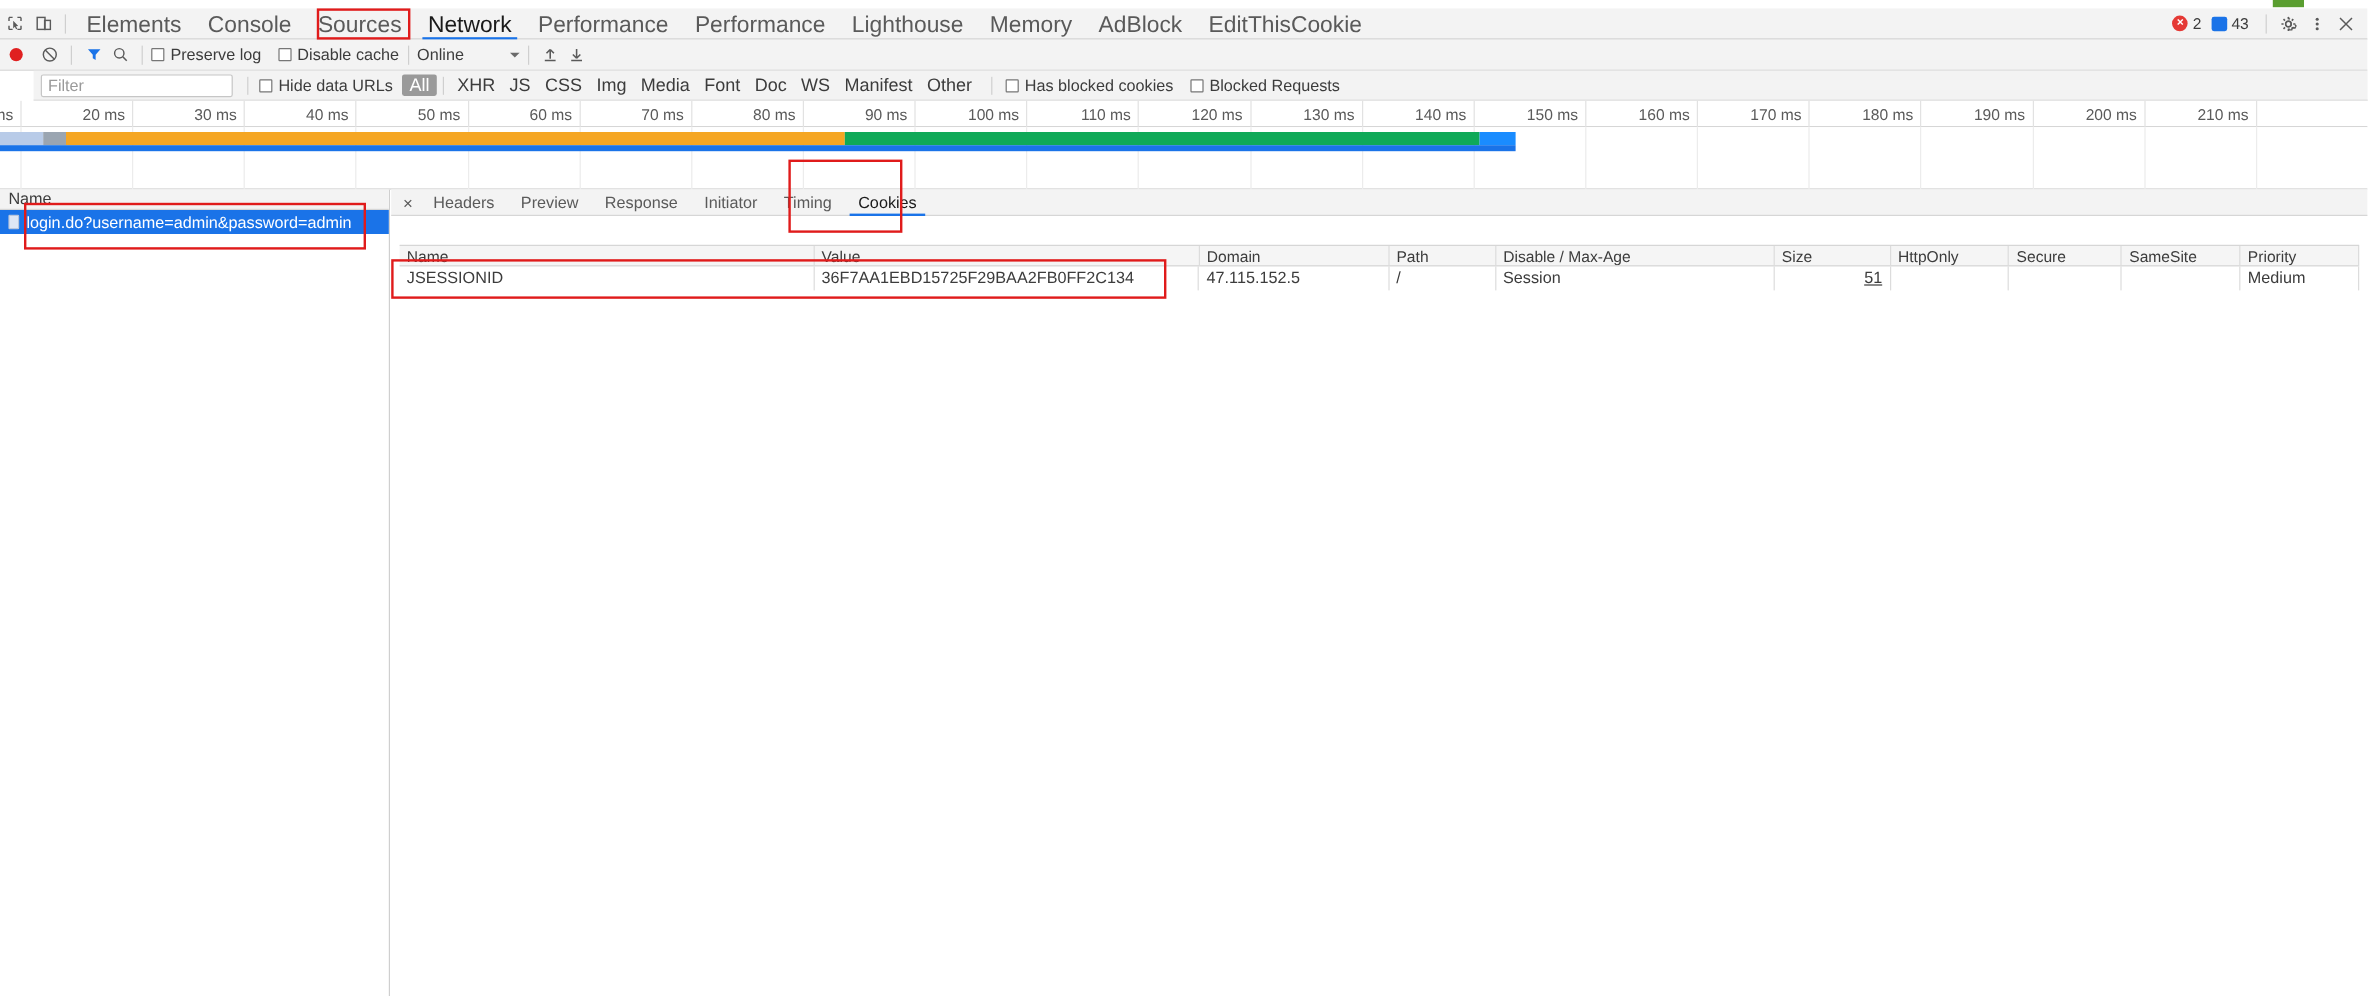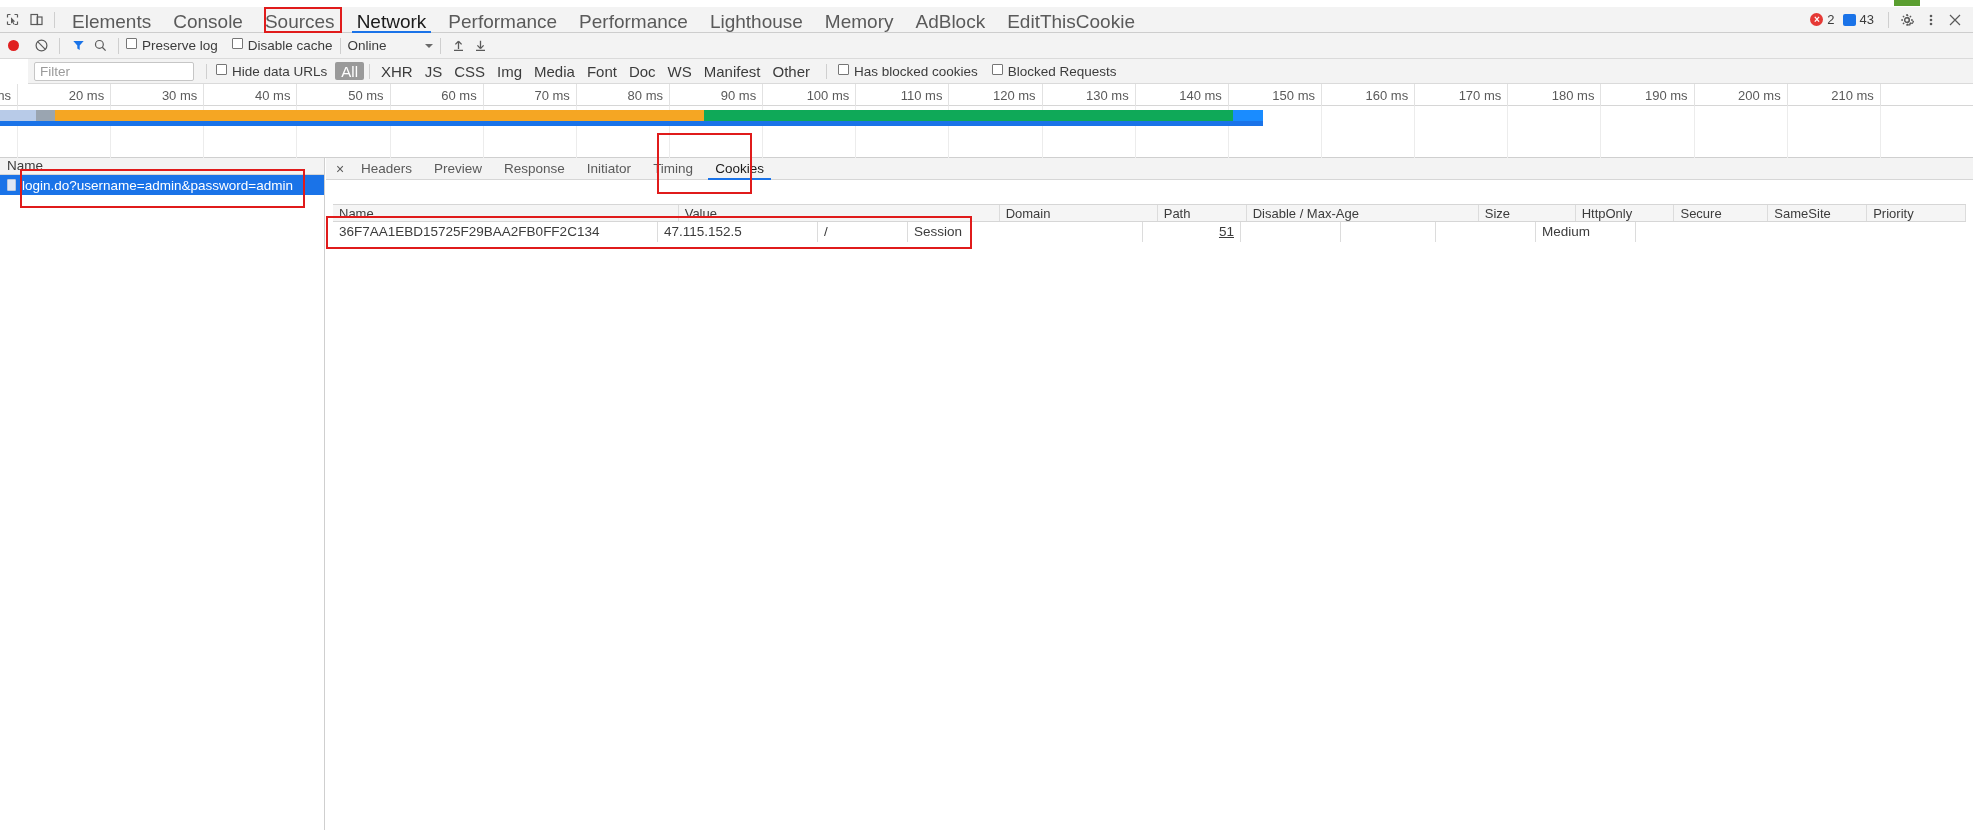--- a/index.html
+++ b/index.html
@@ -69,21 +69,21 @@
   
   .nettoolbar {
     position:absolute; left:0; top:33px; width:1973px; height:26px;
     background:#f3f3f3;
     border-bottom:1px solid #dadada;
     display:flex; align-items:center; padding-left:8px;
   }
   .rec-dot { width:11px; height:11px; border-radius:50%; background:#e02020; margin-right:11px; }
   .ntb-icon { width:22px; height:22px; display:flex;align-items:center;justify-content:center;color:#5a5a5a;flex:none;}
   .ntb-sep { width:1px; height:16px; background:#cfcfcf; margin:0 7px; flex:none;}
-  .chk-lbl { display:flex; gap:5px; font-size:13.5px; color:#3c3c3c; white-space:nowrap;}
+  .chk-lbl { display:flex; align-items:center; gap:5px; font-size:13.5px; color:#3c3c3c; white-space:nowrap;}
   .cbox {
     width:11px; height:11px; border:1px solid #767676; background:#fff; border-radius:1px; flex:none;
   }
   .throttle { display:flex; align-items:center; font-size:13.5px; color:#3c3c3c; white-space:nowrap;}
   .caret { width:0;height:0;border-left:4px solid transparent;border-right:4px solid transparent;border-top:4px solid #6a6a6a; margin-left:38px;}
 
   
   .filterrow {
     position:absolute; left:0; top:59px; width:1973px; height:25px;
     background:#f3f3f3; border-bottom:1px solid #dadada;
@@ -497,20 +497,21 @@
         <div class="c-dom">Domain</div>
         <div class="c-path">Path</div>
         <div class="c-exp">Disable / Max-Age</div>
         <div class="c-size">Size</div>
         <div class="c-http">HttpOnly</div>
         <div class="c-sec">Secure</div>
         <div class="c-ss">SameSite</div>
         <div class="c-pri">Priority</div>
       </div>
       <div class="ck-row">
+        <div class="c-name">JSESSIONID</div>
         <div class="c-val">36F7AA1EBD15725F29BAA2FB0FF2C134</div>
         <div class="c-dom">47.115.152.5</div>
         <div class="c-path">/</div>
         <div class="c-exp">Session</div>
         <div class="c-size num">51</div>
         <div class="c-http"></div>
         <div class="c-sec"></div>
         <div class="c-ss"></div>
         <div class="c-pri">Medium</div>
       </div>

